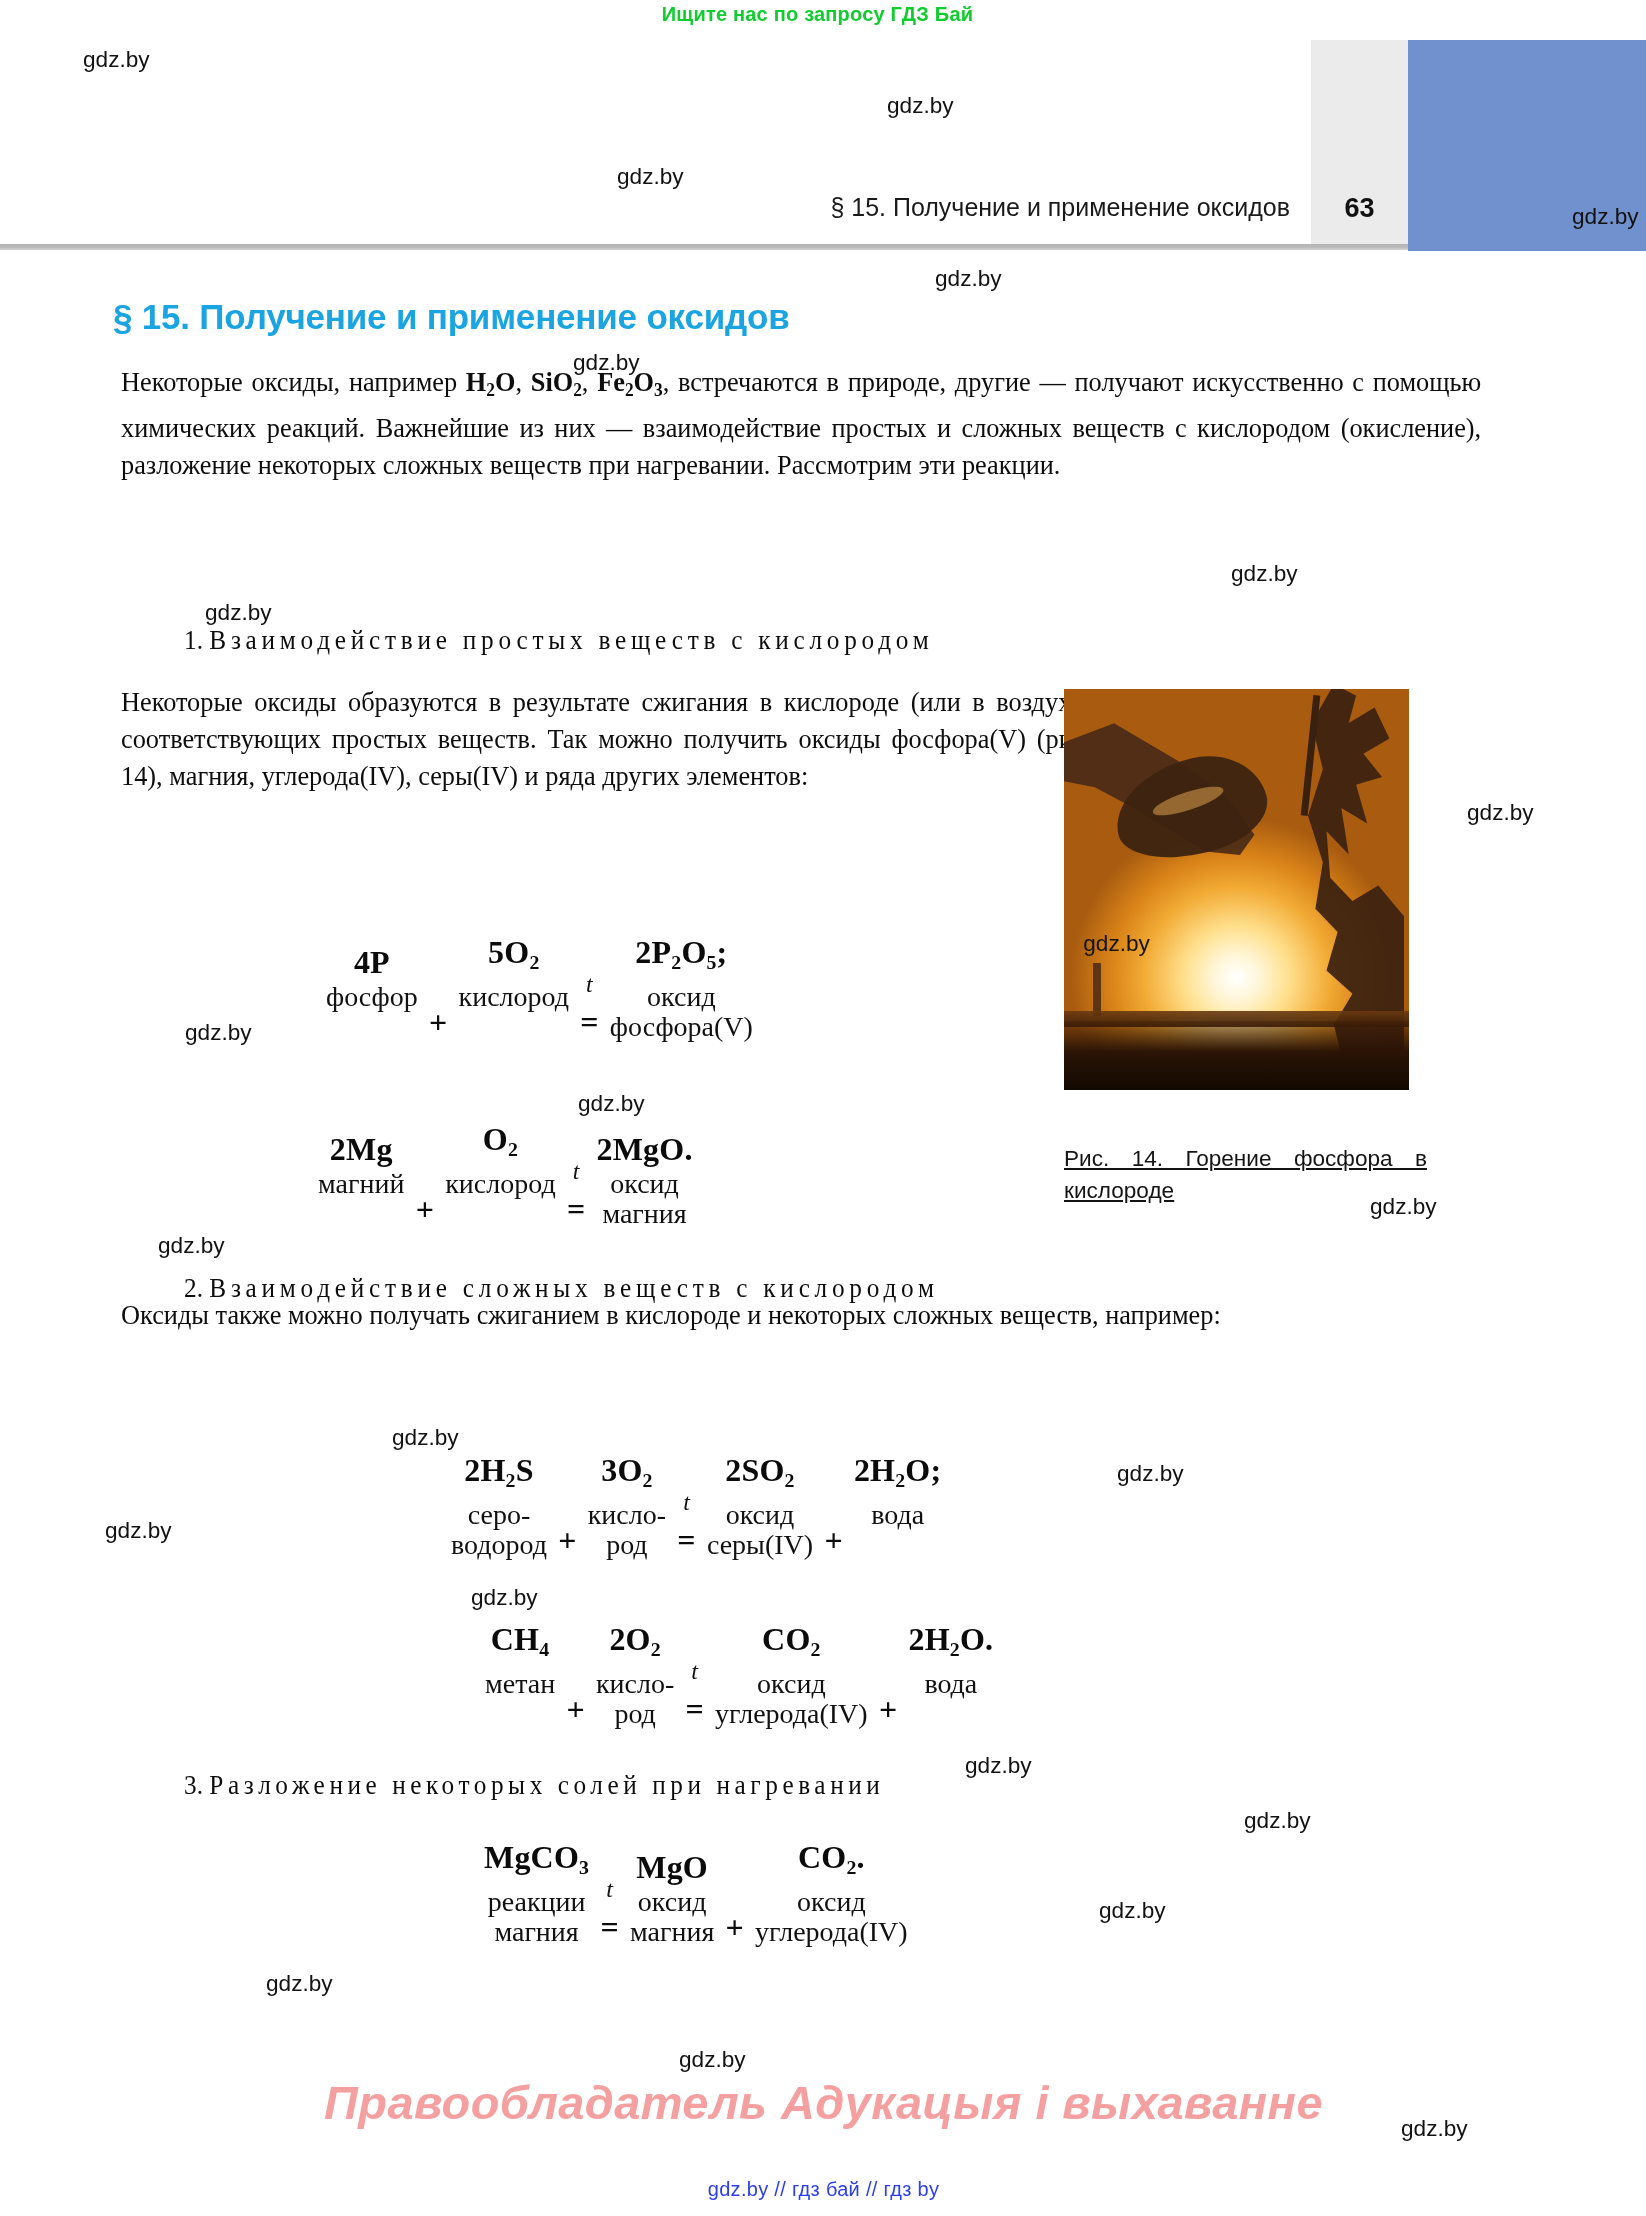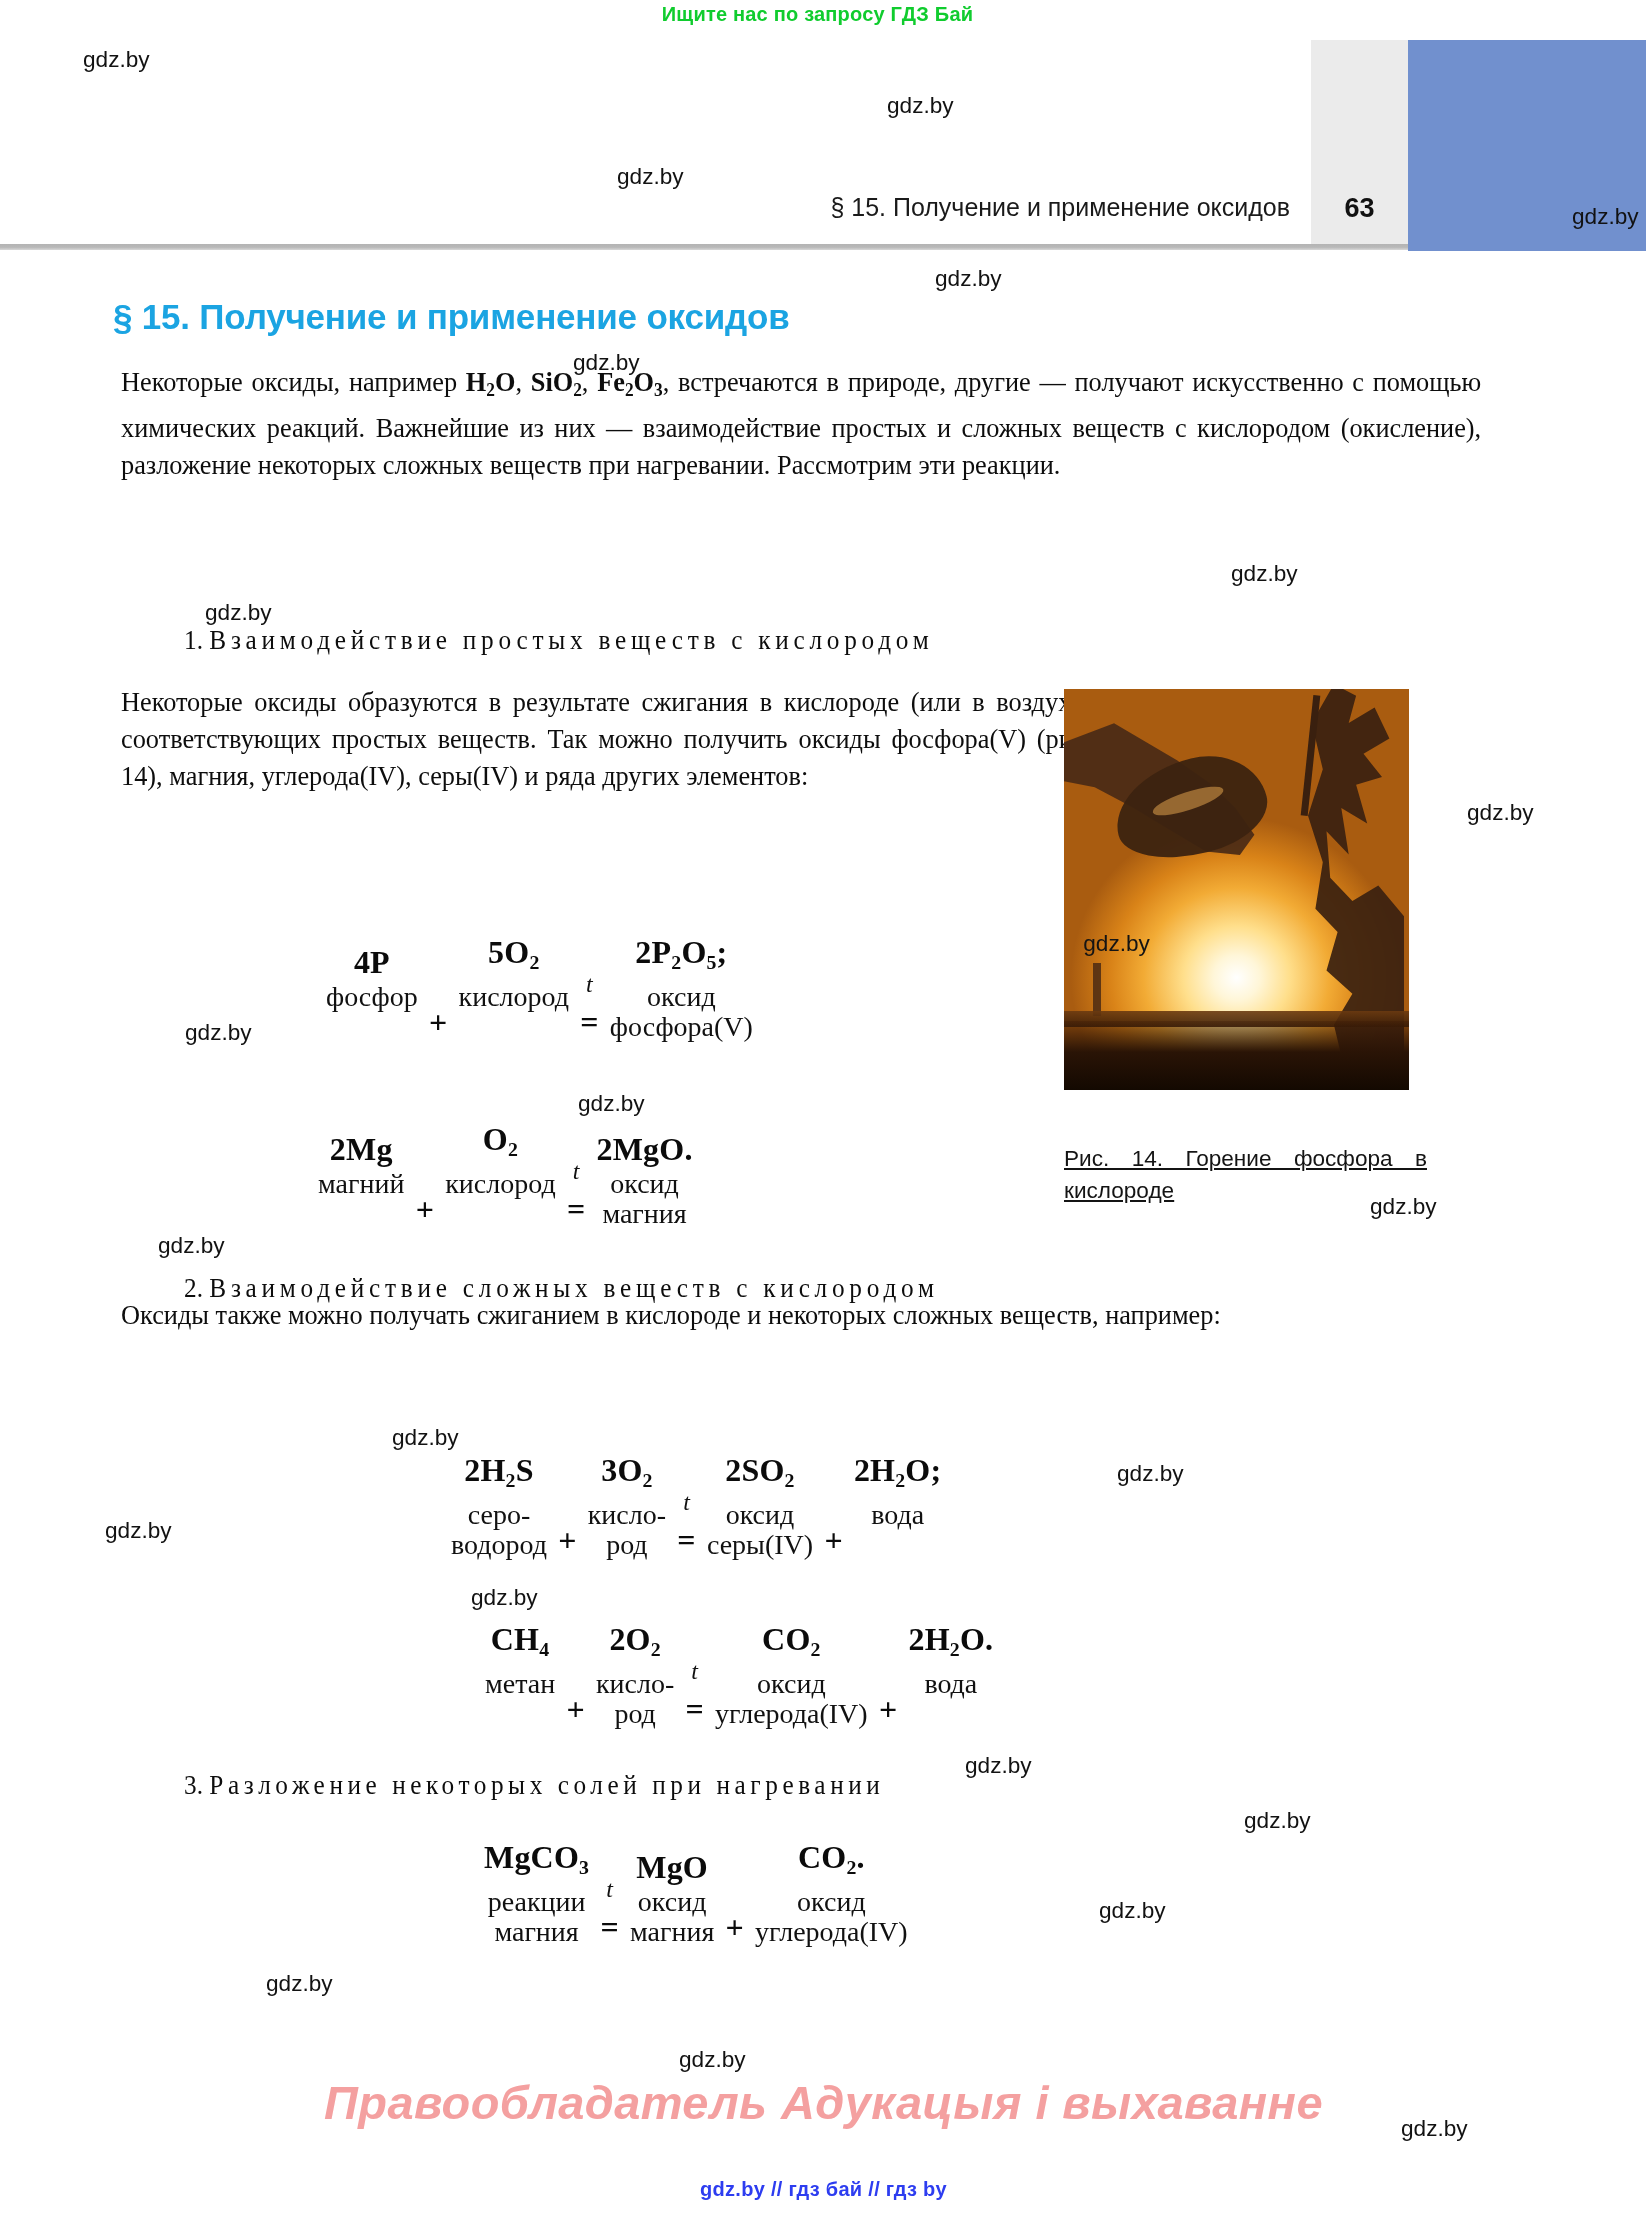--- a/index.html
+++ b/index.html
@@ -207,21 +207,21 @@
     font-family:"Liberation Sans", sans-serif;
     font-style:italic;font-weight:700;
     font-size:47px;
     color:#f4a0a0;
     letter-spacing:0.4px;
   }
   .bottom-links{
     position:absolute;left:0;top:2178px;width:1647px;
     text-align:center;
     font-family:"Liberation Sans", sans-serif;
-    font-size:20px;font-weight:700;
+    font-size:20px;font-weight:400;
     color:#2d3df0;
     letter-spacing:0.3px;
   }
 
   
   .wm{
     position:absolute;
     font-family:"Liberation Sans", sans-serif;
     font-size:22.6px;
     color:#121212;

